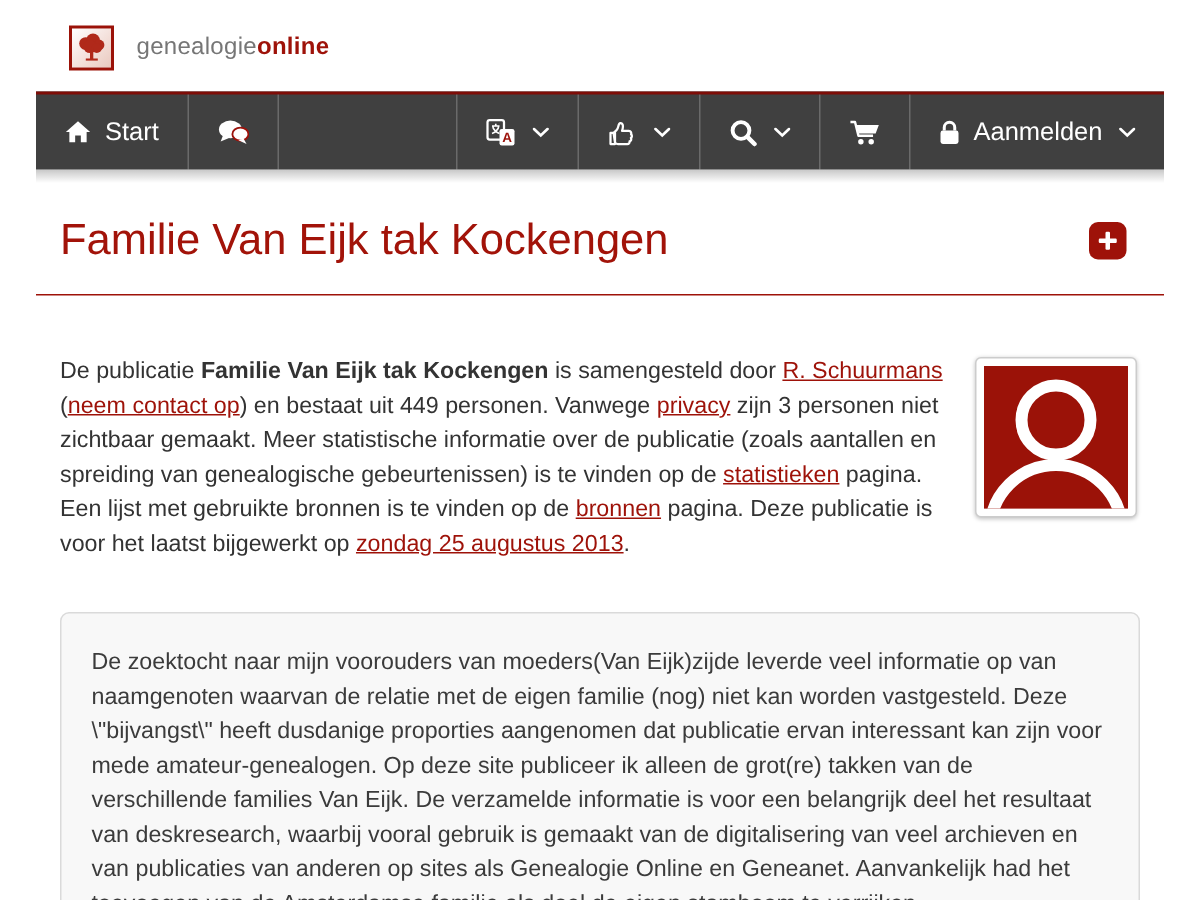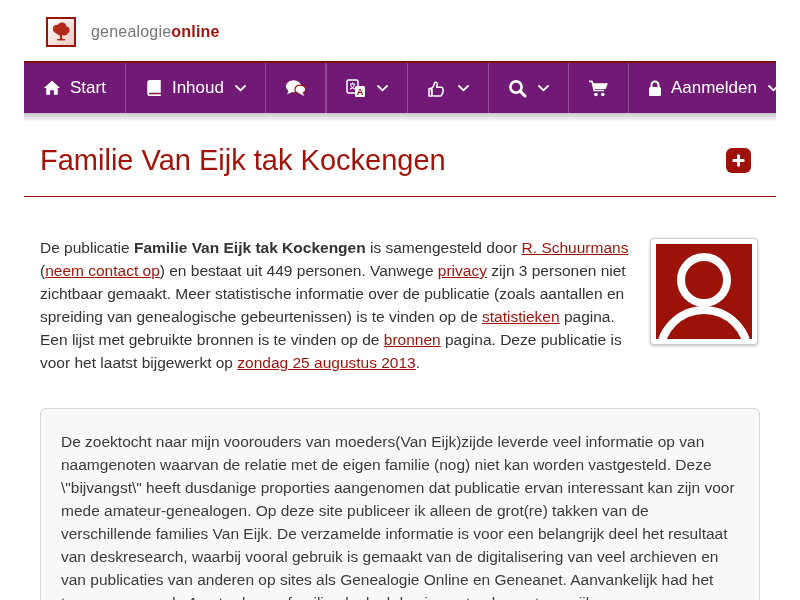--- a/index.html
+++ b/index.html
@@ -8,21 +8,21 @@
 
   
   .header { padding:17px 24px 14px 46px; display:flex; align-items:center; }
   .logo-box { width:30px; height:30px; border:2px solid #9b1208; background:linear-gradient(135deg,#ffffff 0%,#f3ded8 60%,#e9c9bf 100%); display:flex; align-items:center; justify-content:center; margin-right:15px; }
   .wordmark { font-size:16px; letter-spacing:0.2px; cursor:pointer; }
   .wordmark .gray { color:#767676; }
   .wordmark .red  { color:#9e1209; font-weight:bold; }
 
   
   .navwrap { margin:0 24px; position:relative; }
-  .navbar { background:#701a75; border-top:2px solid #7e0d07; height:52px; display:flex; align-items:stretch; }
+  .navbar { background:#404040; border-top:2px solid #7e0d07; height:52px; display:flex; align-items:stretch; }
   .nav-item { display:flex; align-items:center; gap:9px; padding:0 19px; color:#ffffff; font-size:17px; cursor:pointer; border-right:1px solid rgba(255,255,255,0.22); white-space:nowrap; }
   .nav-item:last-child { border-right:none; }
   .nav-spacer { flex:1; border-right:1px solid rgba(255,255,255,0.22); }
   .nav-item svg { display:block; }
   .chev { margin-left:2px; }
   .nav-shadow { height:9px; background:linear-gradient(to bottom, rgba(0,0,0,0.22), rgba(0,0,0,0)); }
 
   
   .title-row { margin:22px 24px 0 24px; display:flex; align-items:center; justify-content:space-between; }
   .page-title { font-size:29px; font-weight:normal; color:#a21309; padding-left:16px; }
@@ -62,30 +62,20 @@
   </div>
 </div>
 
 <div class="navwrap">
   <nav class="navbar">
     <div class="nav-item">
       <svg width="18" height="18" viewBox="0 0 20 20">
         <path fill="#ffffff" d="M10 2 L19 10 h-2.6 v7.5 h-4.3 v-5 h-4.2 v5 H3.6 V10 H1 Z"></path>
       </svg>
       <span>Start</span>
-    </div>
-    <div class="nav-item">
-      <svg width="18" height="18" viewBox="0 0 20 20">
-        <path fill="#ffffff" d="M5.5 1 C3.6 1 2.5 2.1 2.5 4 v12 c0 1.9 1.1 3 3 3 H17.5 v-2.2 H5.6 c-1.2 0-1.2-1.6 0-1.6 H17.5 V1 Z"></path>
-        <rect x="4.6" y="16" width="11.5" height="1" fill="#9c120b"></rect>
-      </svg>
-      <span>Inhoud</span>
-      <svg class="chev" width="11" height="7" viewBox="0 0 11 7">
-        <polyline points="1,1 5.5,5.3 10,1" fill="none" stroke="#ffffff" stroke-width="1.8" stroke-linecap="round"></polyline>
-      </svg>
     </div>
     <div class="nav-item">
       <svg width="21" height="18" viewBox="0 0 22 18">
         <ellipse cx="9" cy="7.2" rx="8" ry="6.2" fill="#ffffff"></ellipse>
         <path fill="#ffffff" d="M4 11 L2.2 15.6 L8.5 13 Z"></path>
         <ellipse cx="16" cy="10.5" rx="5.6" ry="4.6" fill="#ffffff" stroke="#9c120b" stroke-width="1.3"></ellipse>
         <path fill="#ffffff" d="M18.2 13.5 L20.3 17.3 L14.6 14.7 Z"></path>
       </svg>
     </div>
 

